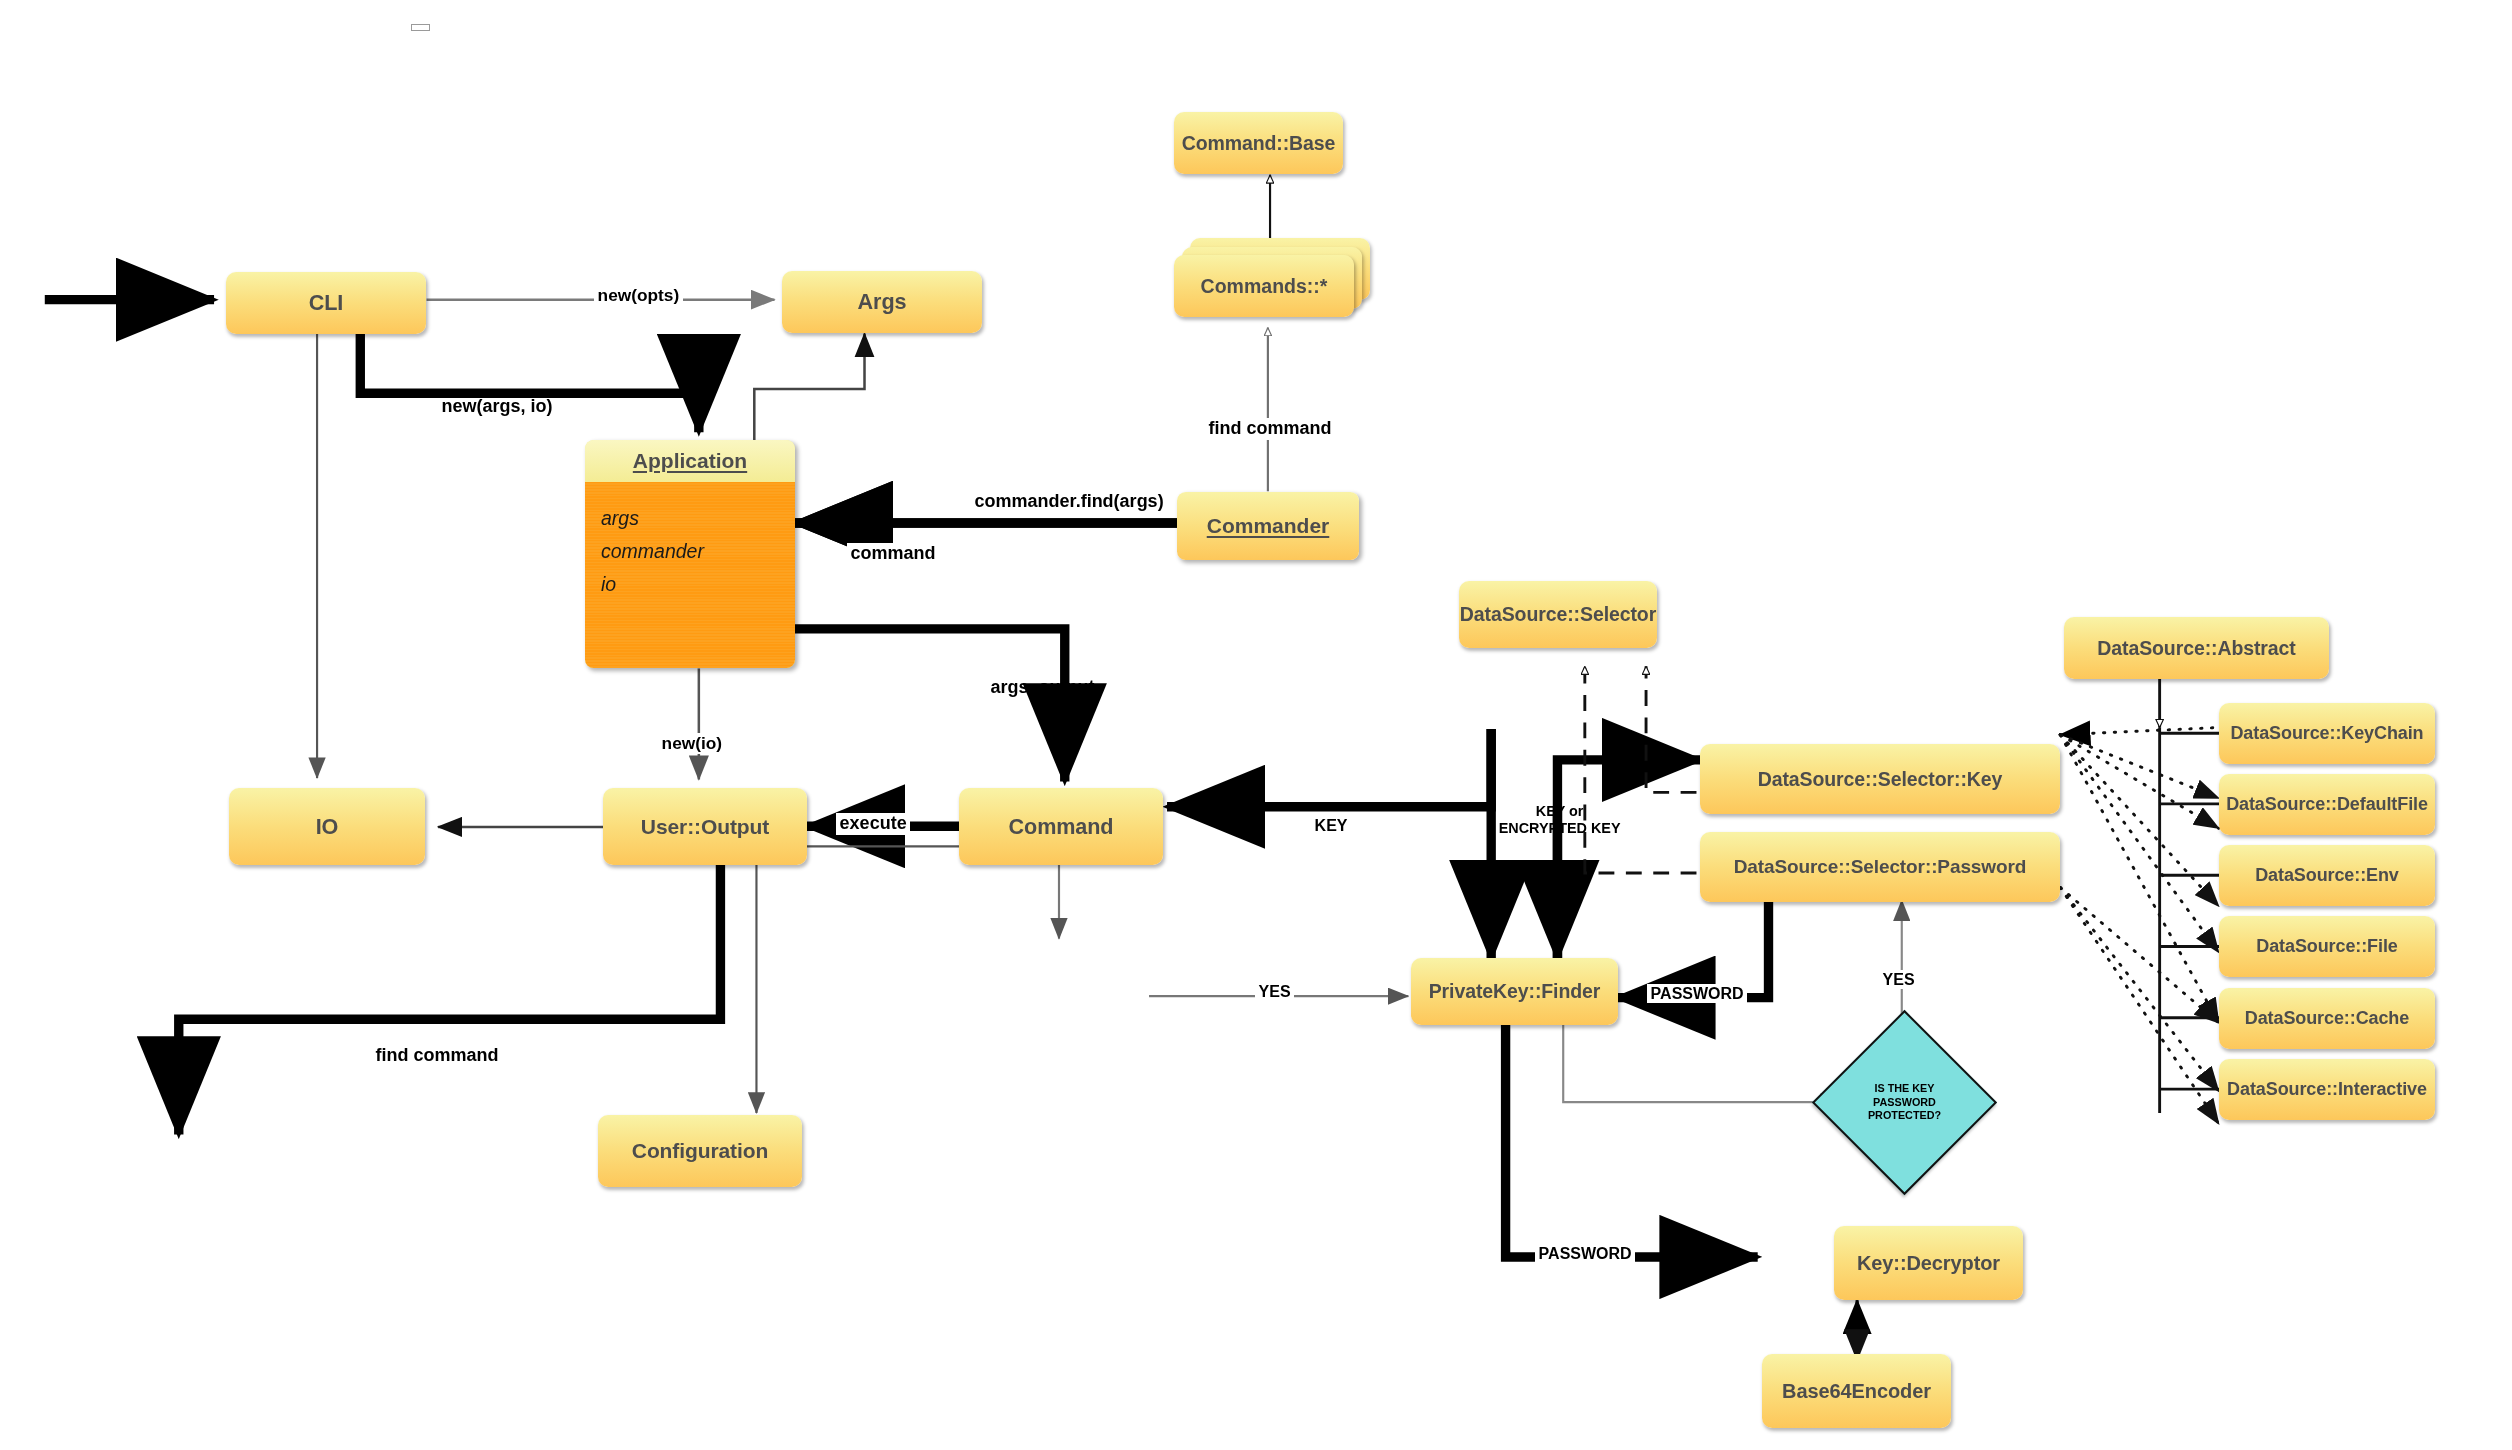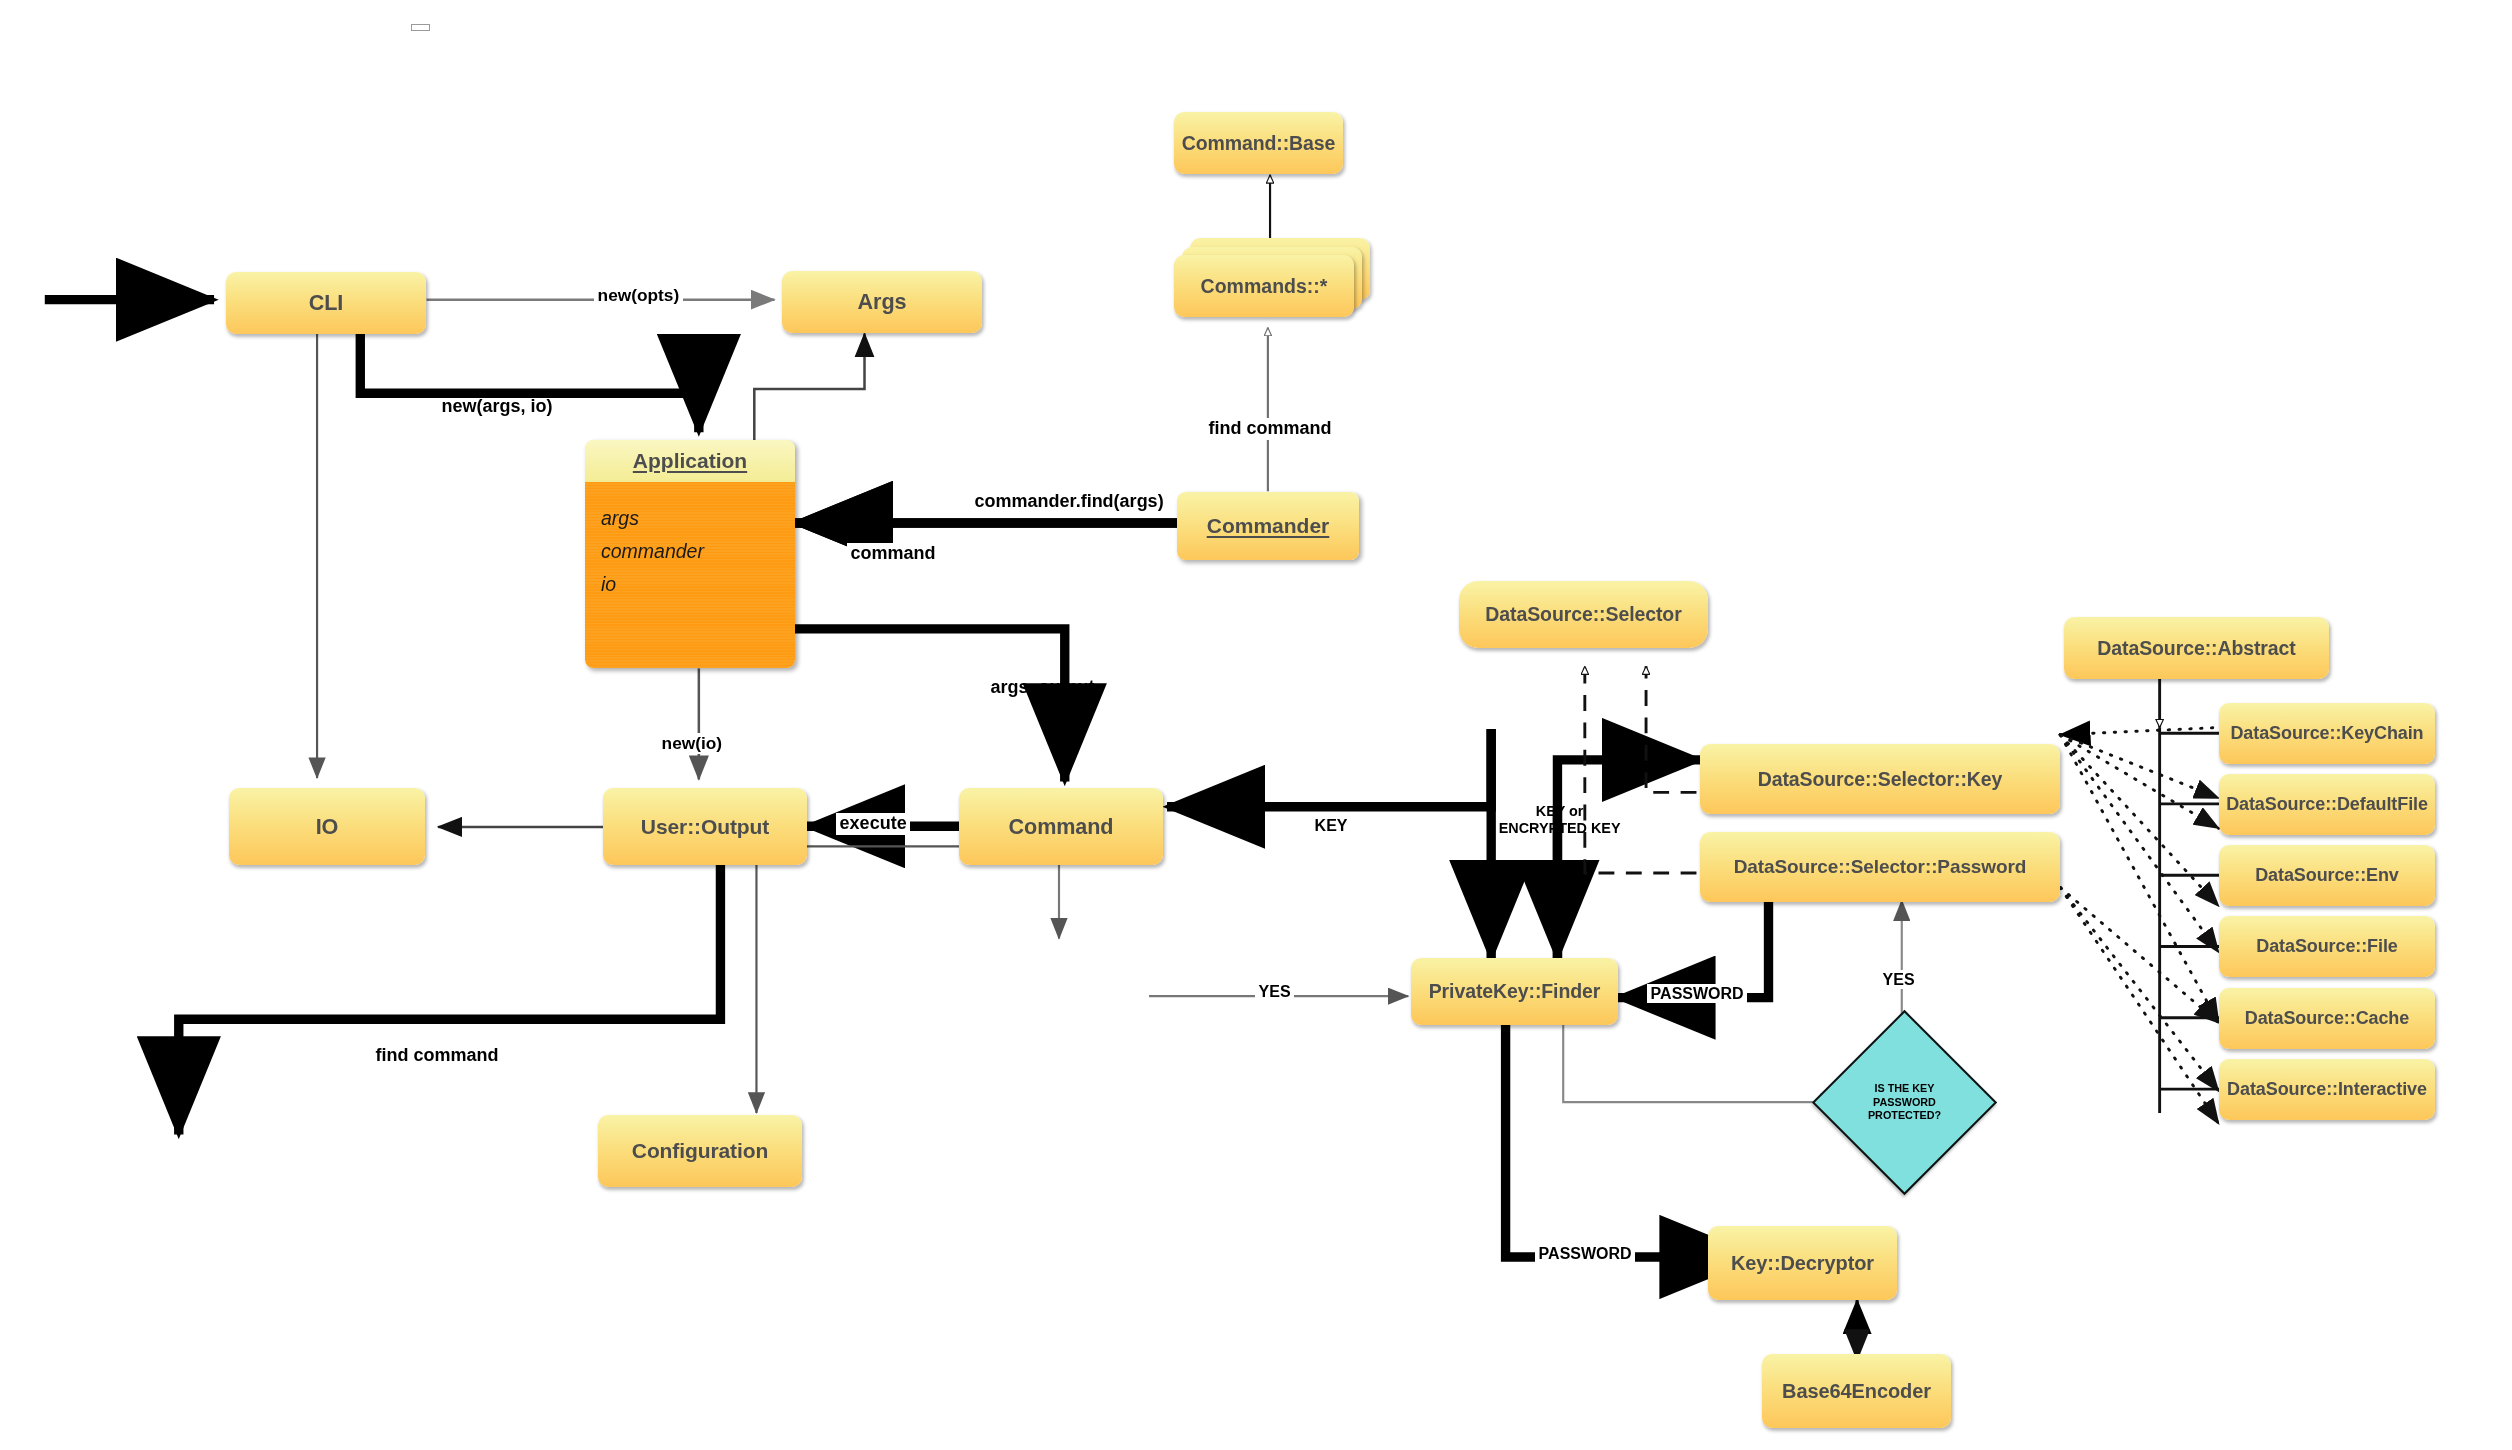--- a/index.html
+++ b/index.html
@@ -245,37 +245,37 @@
       <span class="lbl">Commands::*</span>
     </div>
   </div>
 
   <div class="classnode" style="left:1177px;top:492px;width:182px;height:68px;background:linear-gradient(180deg,#f9f3a6 0%,#fbdd7b 55%,#fdc75a 100%);">
     <div class="chdr" style="font-size:21px;background:transparent;height:100%;">
       <span>Commander</span>
     </div>
   </div>
 
-  <div class="node" style="left:1459px;top:581px;width:249px;height:67px;font-size:19.5px;border-radius:19px;">
+  <div class="node" style="left:1459px;top:581px;width:198px;height:67px;font-size:19.5px;">
     <span class="lbl">DataSource::Selector</span>
   </div>
 
   <div class="node" style="left:1700px;top:744px;width:360px;height:70px;font-size:19.5px;">
     <span class="lbl">DataSource::Selector::Key</span>
   </div>
 
   <div class="node" style="left:1700px;top:832px;width:360px;height:70px;font-size:19px;">
     <span class="lbl">DataSource::Selector::Password</span>
   </div>
 
   <div class="node" style="left:1411px;top:958px;width:207px;height:67px;font-size:19.5px;">
     <span class="lbl">PrivateKey::Finder</span>
   </div>
 
-  <div class="node" style="left:1708px;top:1226px;width:189px;height:74px;font-size:20px;">
+  <div class="node" style="left:1834px;top:1226px;width:189px;height:74px;font-size:20px;">
     <span class="lbl">Key::Decryptor</span>
   </div>
 
   <div class="node" style="left:1762px;top:1354px;width:189px;height:74px;font-size:20px;">
     <span class="lbl">Base64Encoder</span>
   </div>
 
   <div class="node" style="left:2064px;top:617px;width:265px;height:62px;font-size:19.5px;">
     <span class="lbl">DataSource::Abstract</span>
   </div>

